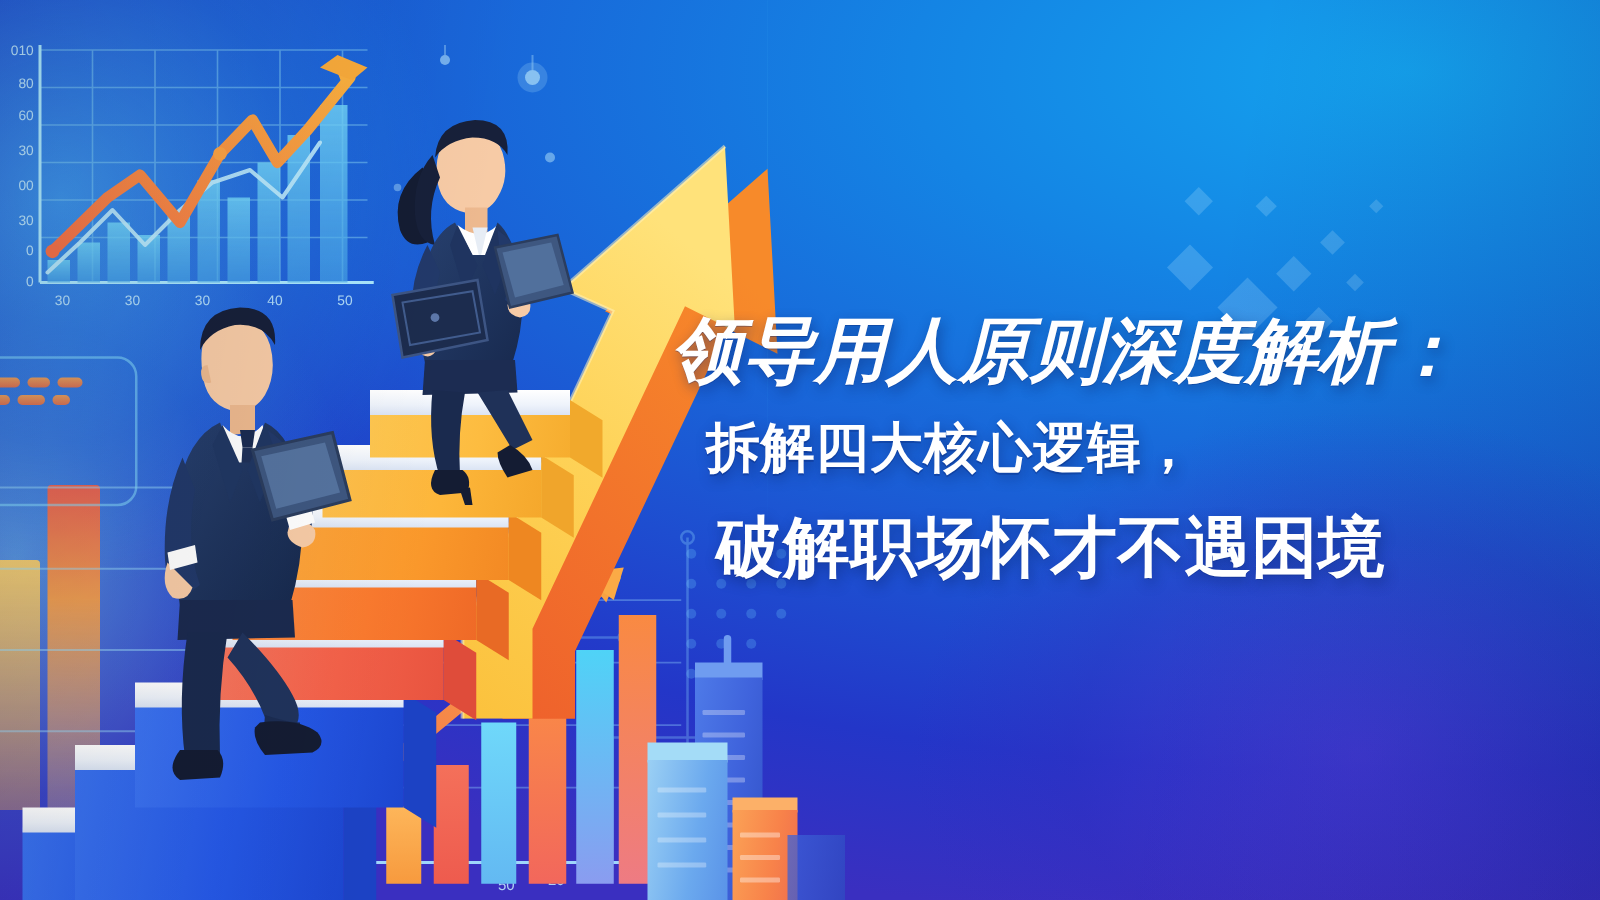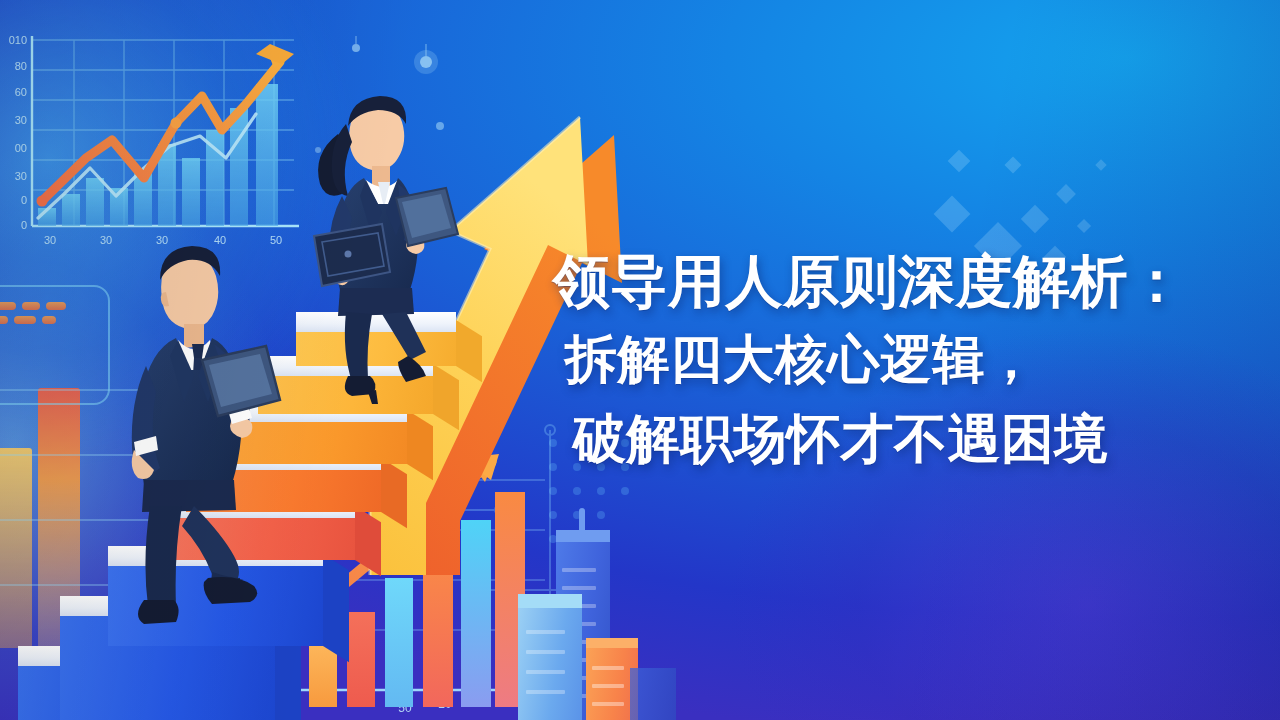--- a/index.html
+++ b/index.html
@@ -41,22 +41,22 @@
 
   
   .bigarrow{position:absolute;left:330px;top:55px;width:300px;height:520px;}
 
   
   .title-wrap{position:absolute;left:533px;top:243px;width:720px;}
   .t-line{
     color:#ffffff;font-weight:700;letter-spacing:.5px;white-space:nowrap;
     text-shadow:2px 4px 10px rgba(8,30,100,.45), 0 1px 0 rgba(10,40,120,.35);
   }
-  .t1{font-size:57px;line-height:76px;margin-left:20px;}
-  .t2{font-size:52px;line-height:80px;margin-left:32px;}
+  .t1{font-size:57px;line-height:76px;margin-left:4px;font-style:italic;}
+  .t2{font-size:43px;line-height:80px;margin-left:32px;}
   .t3{font-size:53px;line-height:80px;margin-left:40px;}
 
   
   .bldg{position:absolute;}
   .bldg .face{position:absolute;inset:0;}
   .bldg .cap{position:absolute;left:0;top:-12px;width:100%;height:14px;}
   .winrow{position:absolute;left:12%;width:62%;height:4px;border-radius:1px;background:rgba(255,255,255,.30);}
 </style>
 </head>
 <body>

